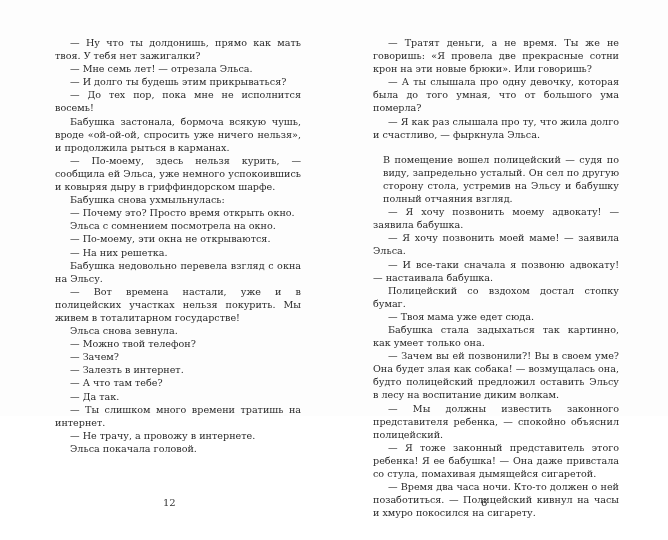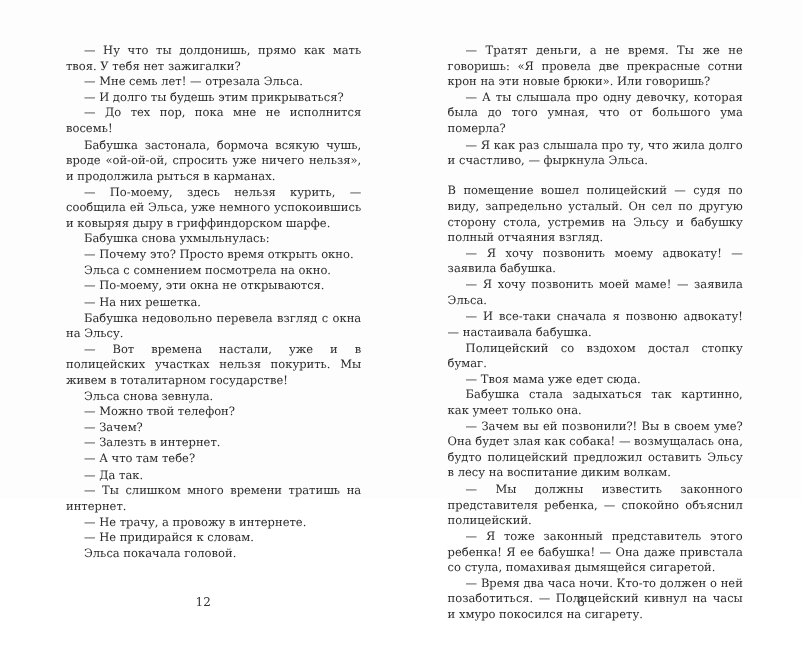--- a/index.html
+++ b/index.html
@@ -3,21 +3,21 @@
 <meta charset="utf-8">
 <style>
   html, body { margin: 0; padding: 0; background: #ffffff; }
   body { width: 668px; height: 540px; position: relative; overflow: hidden; }
   .spread { position: absolute; left: 0; top: 0; width: 668px; height: 416px; background: #fdfdfd; }
   .page { position: absolute; top: 36px; width: 246px; font-family: "DejaVu Serif", "Liberation Serif", serif; font-size: 9.6px; line-height: 13.1px; color: #2a2a2a; text-align: justify; }
   .page.left { left: 55px; }
   .page.right { left: 373px; }
   .p { margin: 0; text-indent: 15px; }
   .p.noindent { text-indent: 0; }
-  .p.break { margin-top: 12px; }
+  .p.break { margin-top: 12px; margin-left: 10px; }
   .pagenum { position: absolute; top: 497px; width: 30px; text-align: left; font-family: "DejaVu Serif", "Liberation Serif", serif; font-size: 10px; color: #333333; }
   .pagenum.left { left: 163px; }
   .pagenum.right { left: 481px; }
 </style>
 </head>
 <body>
 
 <div class="spread">
 
   <div class="page left">
@@ -35,21 +35,20 @@
     <p class="p">Бабушка недовольно перевела взгляд с окна на Эльсу.</p>
     <p class="p">— Вот времена настали, уже и в полицейских участках нельзя покурить. Мы живем в тоталитарном государстве!</p>
     <p class="p">Эльса снова зевнула.</p>
     <p class="p">— Можно твой телефон?</p>
     <p class="p">— Зачем?</p>
     <p class="p">— Залезть в интернет.</p>
     <p class="p">— А что там тебе?</p>
     <p class="p">— Да так.</p>
     <p class="p">— Ты слишком много времени тратишь на интернет.</p>
     <p class="p">— Не трачу, а провожу в интернете.</p>
-    <p class="p">— Не придирайся к словам.</p>
     <p class="p">Эльса покачала головой.</p>
   </div>
 
   <div class="pagenum left">12</div>
 
   <div class="page right">
     <p class="p">— Тратят деньги, а не время. Ты же не говоришь: «Я провела две прекрасные сотни крон на эти новые брюки». Или говоришь?</p>
     <p class="p">— А ты слышала про одну девочку, которая была до того умная, что от большого ума померла?</p>
     <p class="p">— Я как раз слышала про ту, что жила долго и счастливо, — фыркнула Эльса.</p>
     <p class="p noindent break">В помещение вошел полицейский — судя по виду, запредельно усталый. Он сел по другую сторону стола, устремив на Эльсу и бабушку полный отчаяния взгляд.</p>

